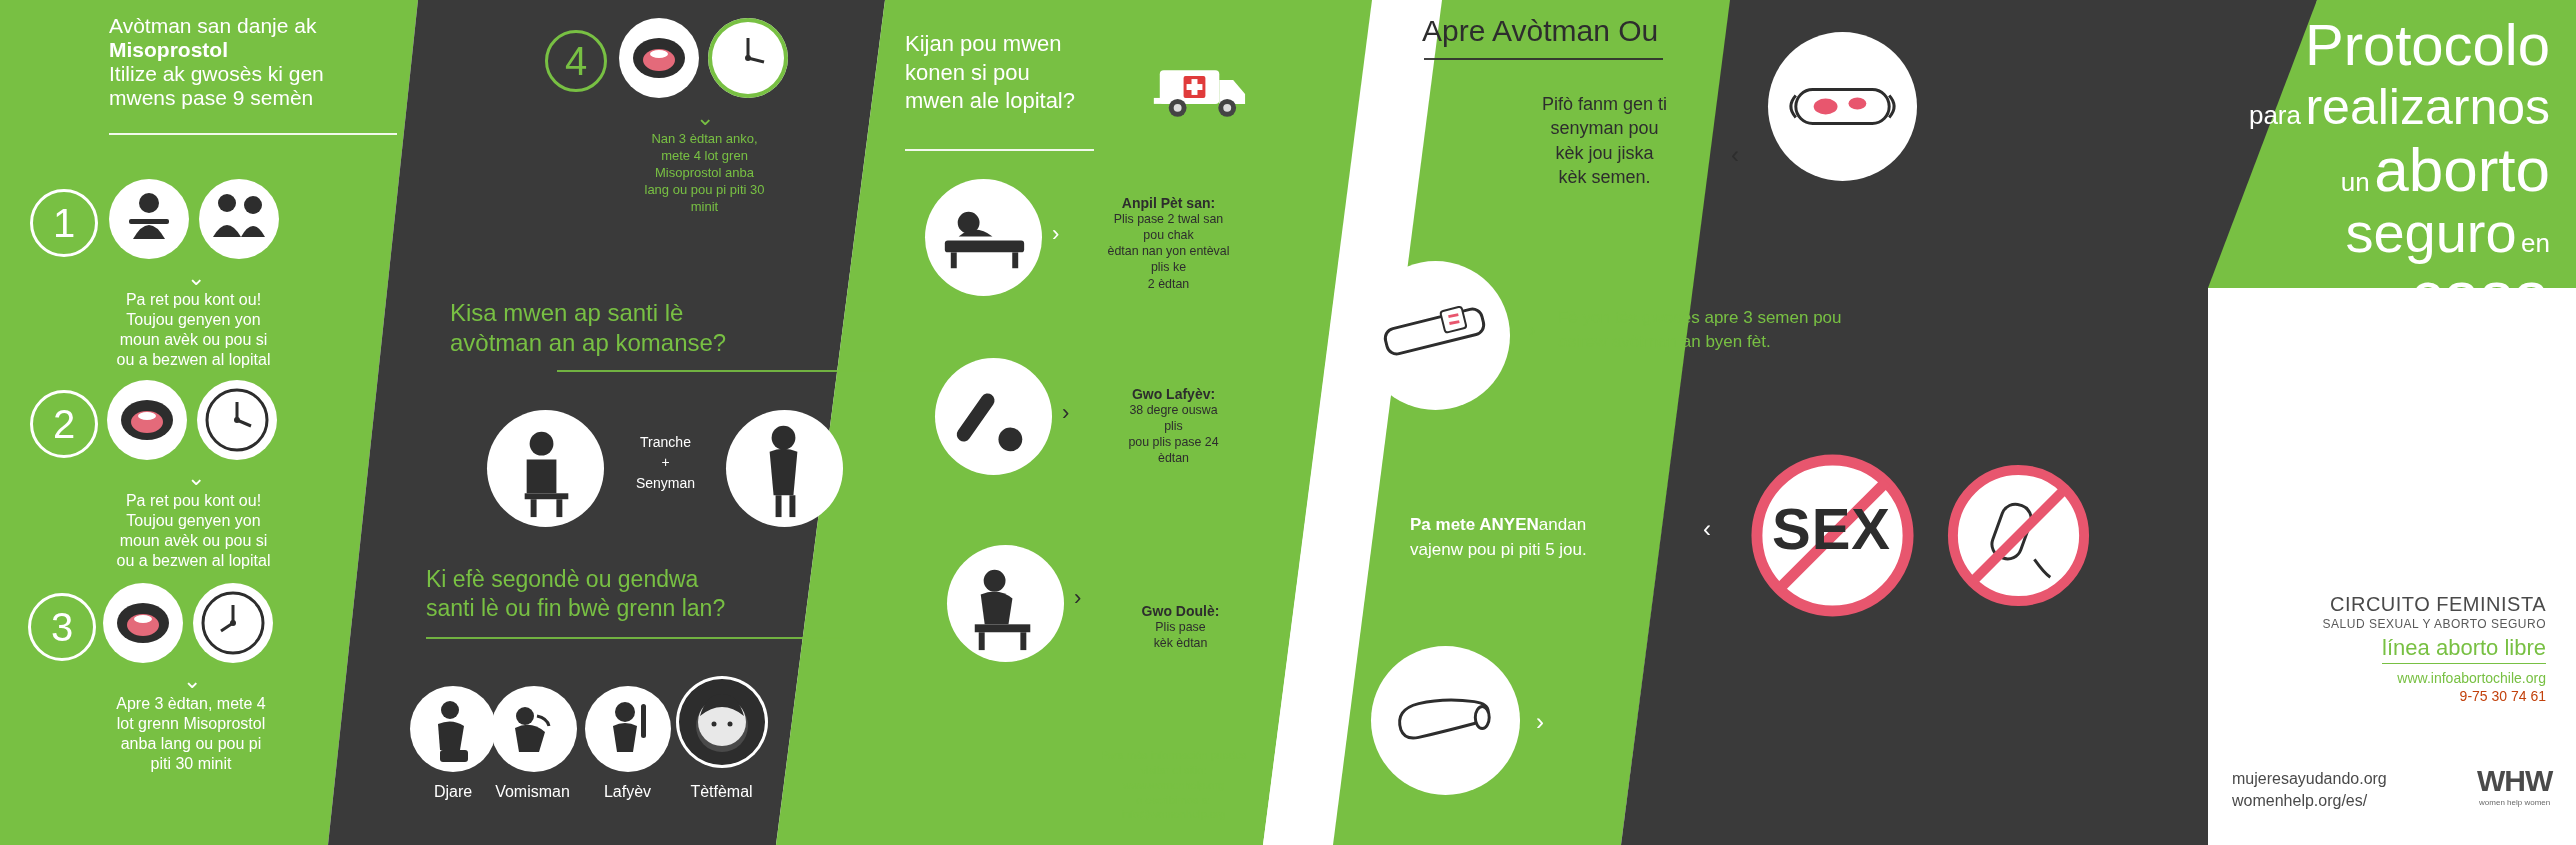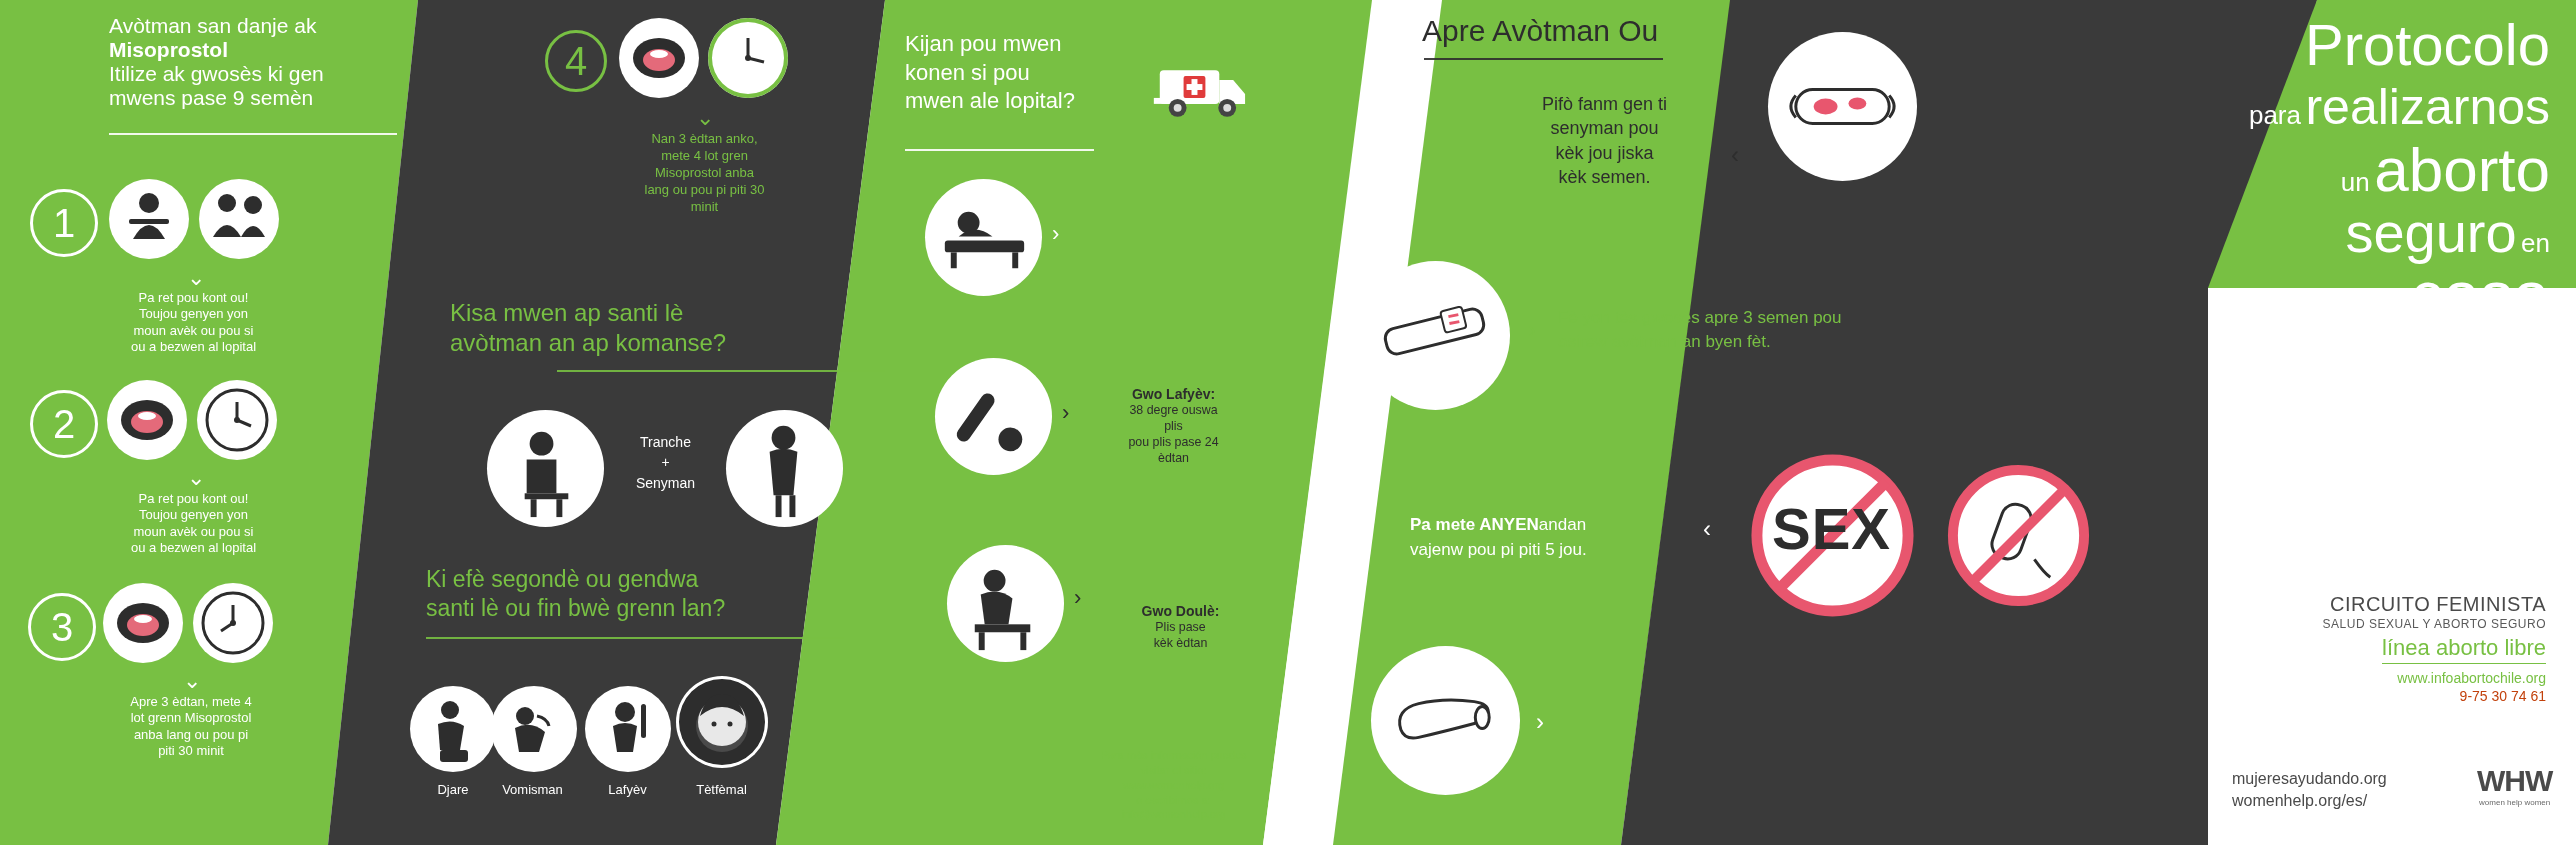--- a/index.html
+++ b/index.html
@@ -32,21 +32,21 @@
   .ring { box-shadow:0 0 0 4px #78c043 inset; }
   .numcirc { position:absolute; border-radius:50%; border:3px solid #fff; color:#fff;
              display:flex; align-items:center; justify-content:center;
              font-size:40px; font-weight:400; }
   .numcirc.dark { border-color:#78c043; color:#78c043; }
   .chev { position:absolute; color:#fff; font-size:22px; line-height:1; }
   .chev.g { color:#78c043; }
 
   .hdr-w { color:#ffffff; }
   .hdr-g { color:#78c043; }
-  .cap-w { color:#ffffff; font-size:13px; line-height:1.25; }
+  .cap-w { color:#ffffff; font-size:16px; line-height:1.25; }
   .rule { position:absolute; height:2px; background:#ffffff; opacity:.9; }
   .rule.g { background:#78c043; }
 
   
   .brand-title { position:absolute; color:#ffffff; text-align:right; line-height:.92; }
   .bt1 { font-size:58px; }
   .bt2 { font-size:50px; }
   .bt3 { font-size:62px; }
   .bt4 { font-size:56px; }
   .bt5 { font-size:66px; }
@@ -262,20 +262,28 @@
   <div class="circle" style="left:925px; top:179px; width:117px; height:117px;">
     <svg width="117" height="117" viewBox="0 0 118 118">
       <rect x="20" y="62" width="80" height="12" rx="3" fill="#2d2d2d"></rect>
       <circle cx="44" cy="44" r="11" fill="#2d2d2d"></circle>
       <path d="M34 58 q16 -14 34 0 z" fill="#2d2d2d"></path>
       <rect x="26" y="74" width="6" height="16" fill="#2d2d2d"></rect>
       <rect x="88" y="74" width="6" height="16" fill="#2d2d2d"></rect>
     </svg>
   </div>
   <div class="t" style="left:1052px; top:221px; color:#ffffff; font-size:22px;">›</div>
+  <div class="t ctr" style="left:1074px; top:195px; width:189px;">
+    <div style="color:#2d2d2d; font-size:14px; font-weight:bold;">Anpil Pèt san:</div>
+    <div style="color:#2d2d2d; font-size:12.4px; line-height:1.3; white-space:pre-line;">Plis pase 2 twal san
+pou chak
+èdtan nan yon entèval
+plis ke
+2 èdtan</div>
+  </div>
 
   <div class="circle" style="left:935px; top:358px; width:117px; height:117px;">
     <svg width="117" height="117" viewBox="0 0 118 118">
       <rect x="34" y="32" width="14" height="56" rx="7" transform="rotate(35 41 60)" fill="#2d2d2d"></rect>
       <circle cx="76" cy="82" r="12" fill="#2d2d2d"></circle>
     </svg>
   </div>
   <div class="t" style="left:1062px; top:400px; color:#2d2d2d; font-size:22px;">›</div>
   <div class="t ctr" style="left:1084px; top:386px; width:179px;">
     <div style="color:#2d2d2d; font-size:14px; font-weight:bold;">Gwo Lafyèv:</div>

